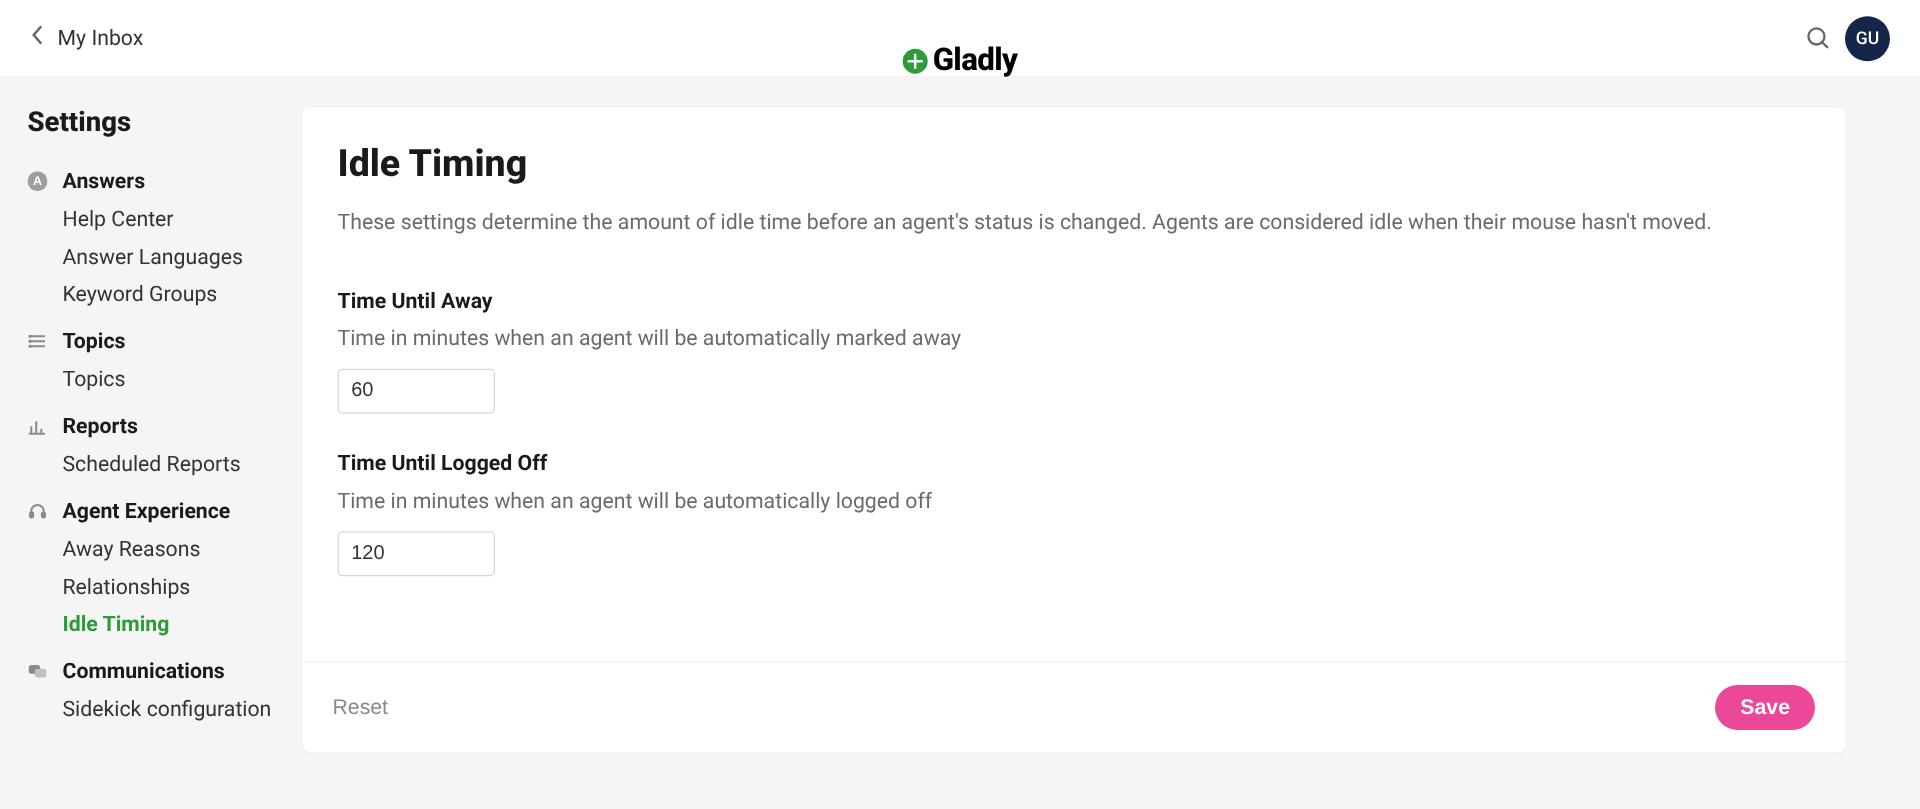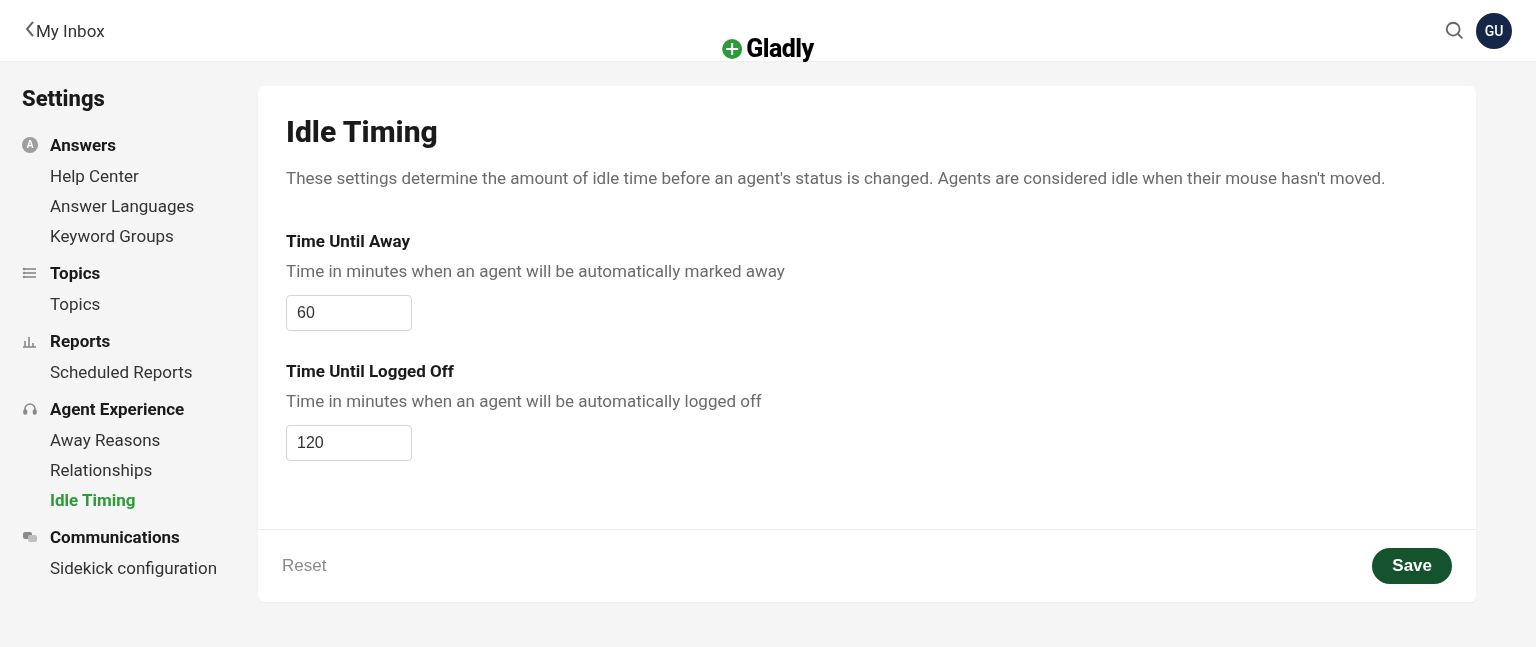--- a/index.html
+++ b/index.html
@@ -21,20 +21,21 @@
       height: 62px;
       display: flex;
       align-items: center;
       padding: 0 24px;
       border-bottom: 1px solid #eee;
       position: relative;
     }
     .back-link {
       display: flex;
       align-items: center;
+      gap: 10px;
       font-size: 17px;
       color: #333;
       cursor: pointer;
     }
     .back-link svg {
       width: 12px;
       height: 18px;
     }
     .brand {
       position: absolute;
@@ -98,21 +99,21 @@
       font-weight: 500;
       display: flex;
       align-items: center;
       justify-content: center;
       cursor: pointer;
     }
     
     .page {
       display: flex;
       padding: 24px 0 24px 20px;
-      gap: 16px;
+      gap: 0;
     }
     
     .sidebar {
       width: 222px;
       flex-shrink: 0;
     }
     .sidebar-title {
       font-size: 22px;
       font-weight: 800;
       margin-bottom: 18px;
@@ -211,21 +212,21 @@
       gap: 18px;
     }
     .btn-reset {
       background: transparent;
       border: none;
       color: #8a8a8a;
       font-size: 17px;
       cursor: pointer;
     }
     .btn-save {
-      background: #14532d;
+      background: #ec4899;
       border: none;
       color: #fff;
       font-size: 17px;
       font-weight: 600;
       padding: 8px 20px;
       border-radius: 20px;
       cursor: pointer;
     }
   </style>
 </head>

